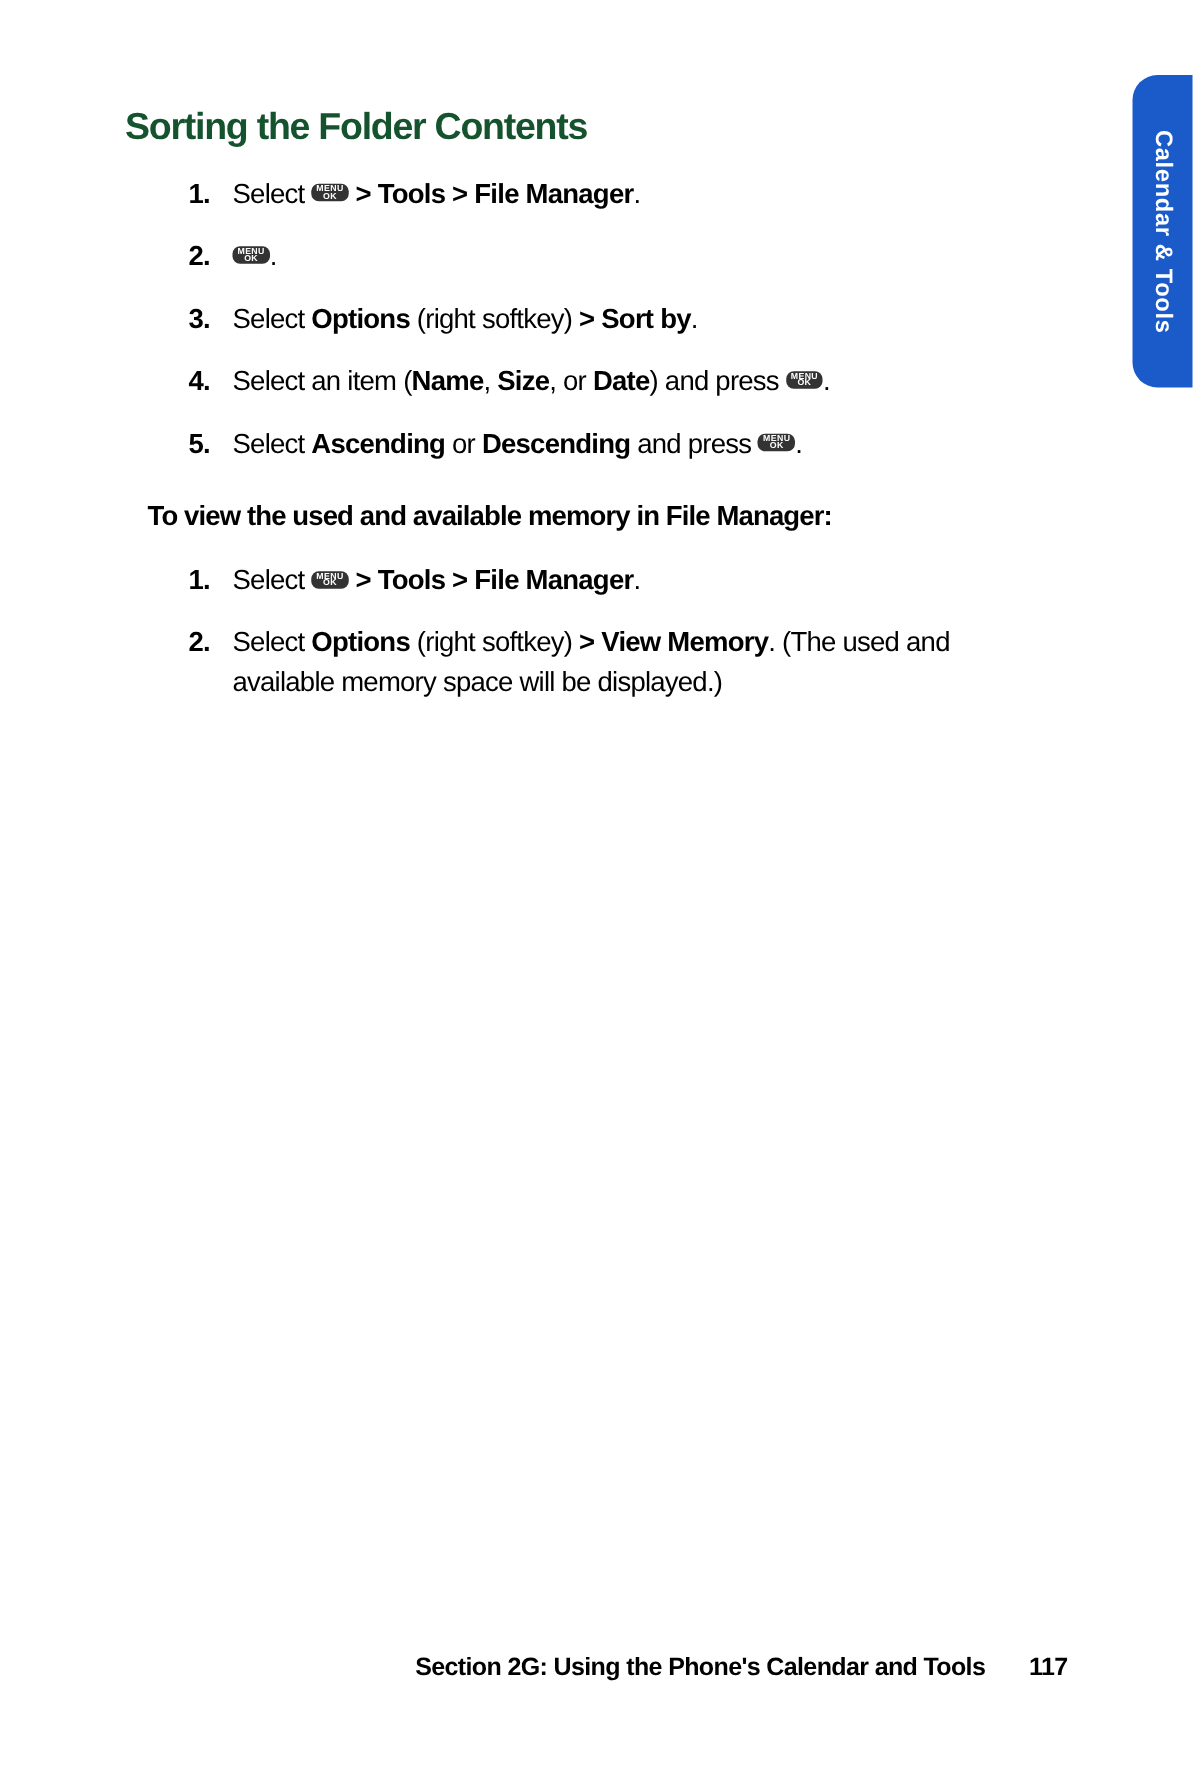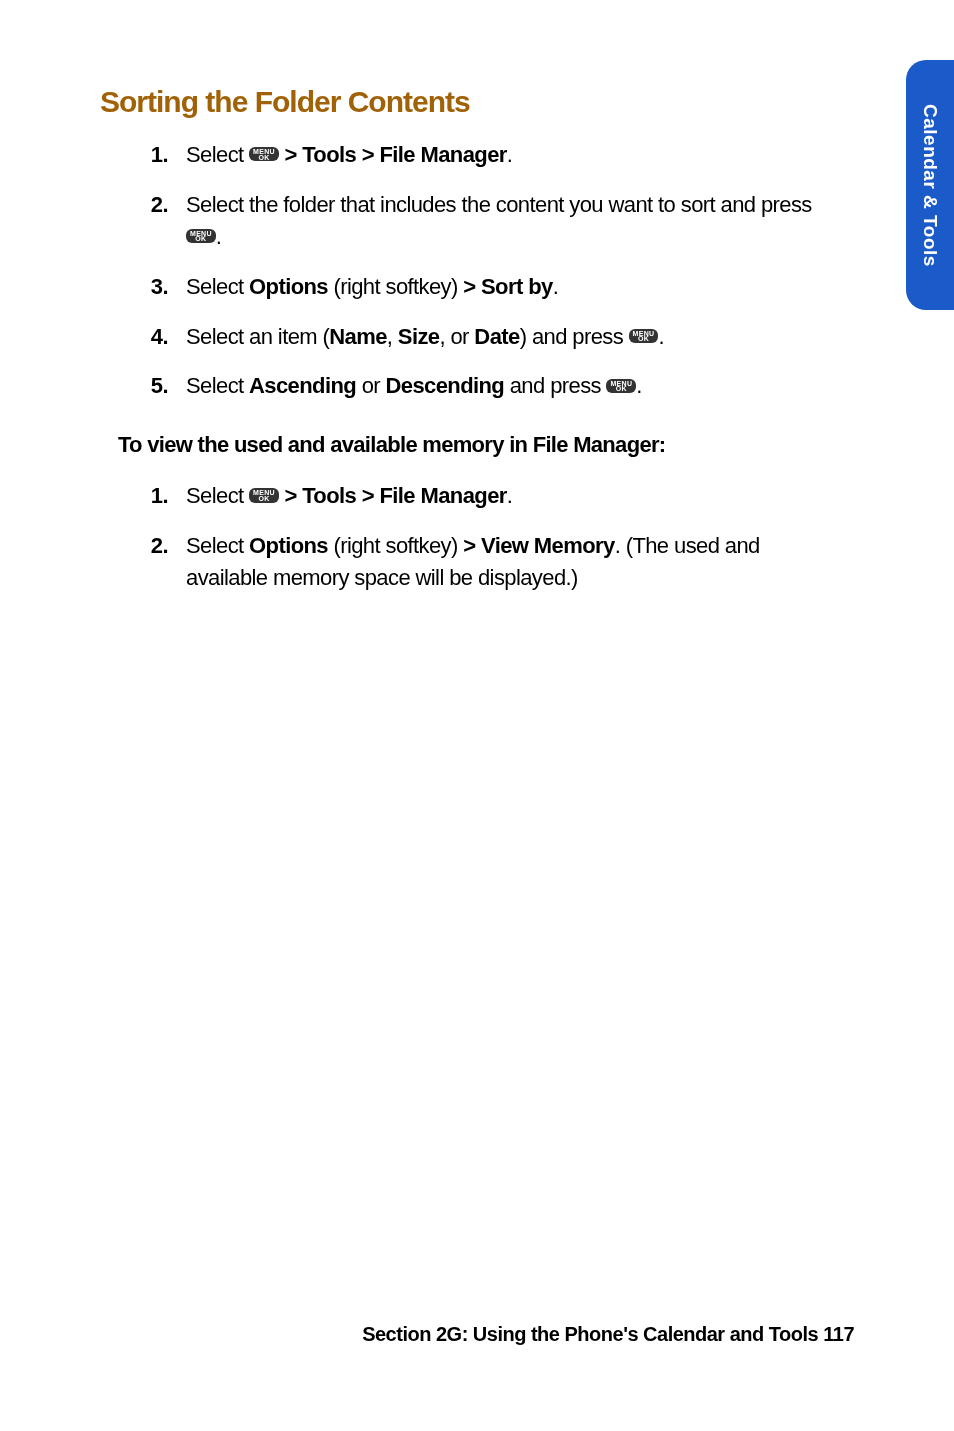--- a/index.html
+++ b/index.html
@@ -35,21 +35,21 @@
     justify-content: center;
   }
   .side-tab span {
     writing-mode: vertical-rl;
     color: #fff;
     font-weight: bold;
     font-size: 19px;
     letter-spacing: 0.5px;
   }
   h2.section-heading {
-    color: #a16207;
+    color: #14532d;
     font-size: 30px;
     font-weight: bold;
     margin: 0 0 20px 0;
     letter-spacing: -1px;
   }
   .subhead {
     font-weight: bold;
     font-size: 22px;
     margin: 0 0 22px 18px;
     letter-spacing: -0.7px;
@@ -99,38 +99,39 @@
   b { font-weight: bold; text-align: center; }
   .footer {
     position: absolute;
     bottom: 85px;
     right: 100px;
     font-size: 20px;
     font-weight: bold;
     letter-spacing: -0.5px;
   }
   .footer .page-num {
+    margin-left: 30px;
   }
 </style>
 </head>
 <body>
 
 <div class="page">
 
   <div class="side-tab">
     <span>Calendar &amp; Tools</span>
   </div>
 
   <h2 class="section-heading">Sorting the Folder Contents</h2>
   <ol>
     <li>
       <span>Select </span><span class="menu-ok"><span class="top">MENU</span><span class="bot">OK</span></span><b> &gt; Tools &gt; File Manager</b><span>.</span>
     </li>
     <li>
-      <span>Select the folder that includes the content you want to sort and press </span><span class="menu-ok"><span class="top">MENU</span><span class="bot">OK</span></span><span>.</span>
+      <span class="menu-ok"><span class="top">MENU</span><span class="bot">OK</span></span><span>.</span>
     </li>
     <li>
       <span>Select </span><b>Options</b><span> (right softkey) </span><b>&gt; Sort by</b><span>.</span>
     </li>
     <li>
       <span>Select an item (</span><b>Name</b><span>, </span><b>Size</b><span>, or </span><b>Date</b><span>) and press </span><span class="menu-ok"><span class="top">MENU</span><span class="bot">OK</span></span><span>.</span>
     </li>
     <li>
       <span>Select </span><b>Ascending</b><span> or </span><b>Descending</b><span> and press </span><span class="menu-ok"><span class="top">MENU</span><span class="bot">OK</span></span><span>.</span>
     </li>

